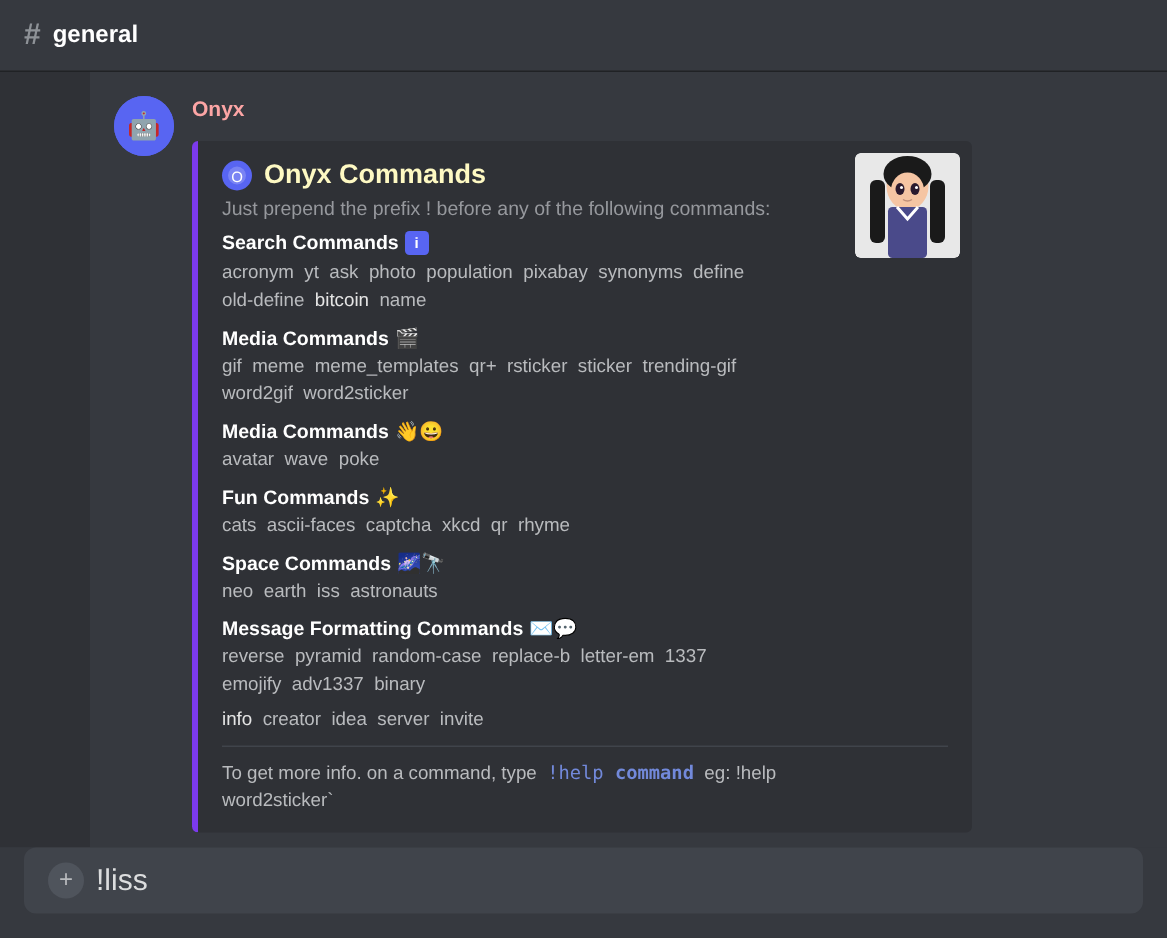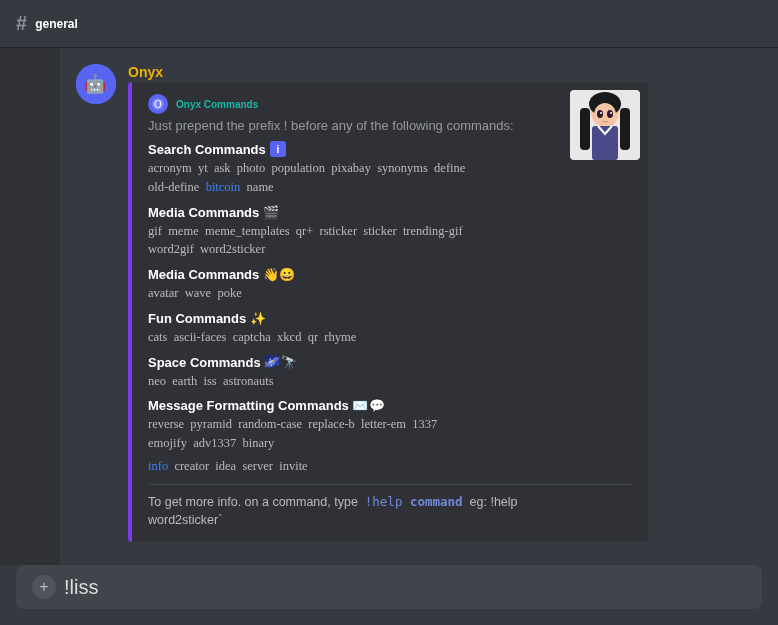--- a/index.html
+++ b/index.html
@@ -27,21 +27,21 @@
 
     .channel-header .hash {
       color: #8e9297;
       font-size: 20px;
       font-weight: 700;
     }
 
     .channel-header .channel-name {
       color: #ffffff;
       font-weight: 700;
-      font-size: 12px;
+      font-size: 16px;
     }
 
     .main-area {
       display: flex;
       flex: 1;
       overflow: hidden;
     }
 
     .sidebar {
       width: 60px;
@@ -115,38 +115,38 @@
       border-radius: 50%;
       background: #5865f2;
       display: flex;
       align-items: center;
       justify-content: center;
       font-size: 11px;
       color: white;
     }
 
     .embed-title {
-      color: #14b8a6;
-      font-weight: 700;
-      font-size: 10px;
+      color: #fef9c3;
+      font-weight: 700;
+      font-size: 18px;
     }
 
     .embed-description {
       color: #96989d;
       font-size: 13px;
       margin-bottom: 0;
     }
 
     .section-header {
       color: #ffffff;
       font-weight: 700;
       font-size: 13px;
       margin: 8px 0 2px 0;
       display: flex;
-      align-items: center;
+      align-items: flex-start;
       gap: 4px;
     }
 
     .info-badge {
       display: inline-flex;
       align-items: center;
       justify-content: center;
       background: #5865f2;
       color: white;
       font-size: 10px;
@@ -154,25 +154,24 @@
       width: 16px;
       height: 16px;
       border-radius: 3px;
     }
 
     .command-list {
       color: #b9bbbe;
       font-size: 12.5px;
       margin-bottom: 4px;
       line-height: 1.5;
-      font-family: Liberation Serif, serif;
     }
 
     .command-list span {
-      color: #3b82f6;
+      color: #e5e5e5;
     }
 
     .bot-thumbnail {
       position: absolute;
       top: 8px;
       right: 8px;
       width: 70px;
       height: 70px;
       border-radius: 4px;
       background: #36393f;
@@ -250,24 +249,24 @@
       outline: none;
       color: #dcddde;
       font-size: 20px;
     }
 
     .input-field::placeholder {
       color: #72767d;
     }
 
     .username {
-      color: #eab308;
+      color: #fca5a5;
       font-weight: 600;
       font-size: 14px;
-      margin-bottom: 2px;
+      margin-bottom: 14px;
     }
   </style>
 </head>
 <body>
 
 <div class="channel-header">
   <span class="hash">#</span>
   <span class="channel-name">general</span>
 </div>
 

